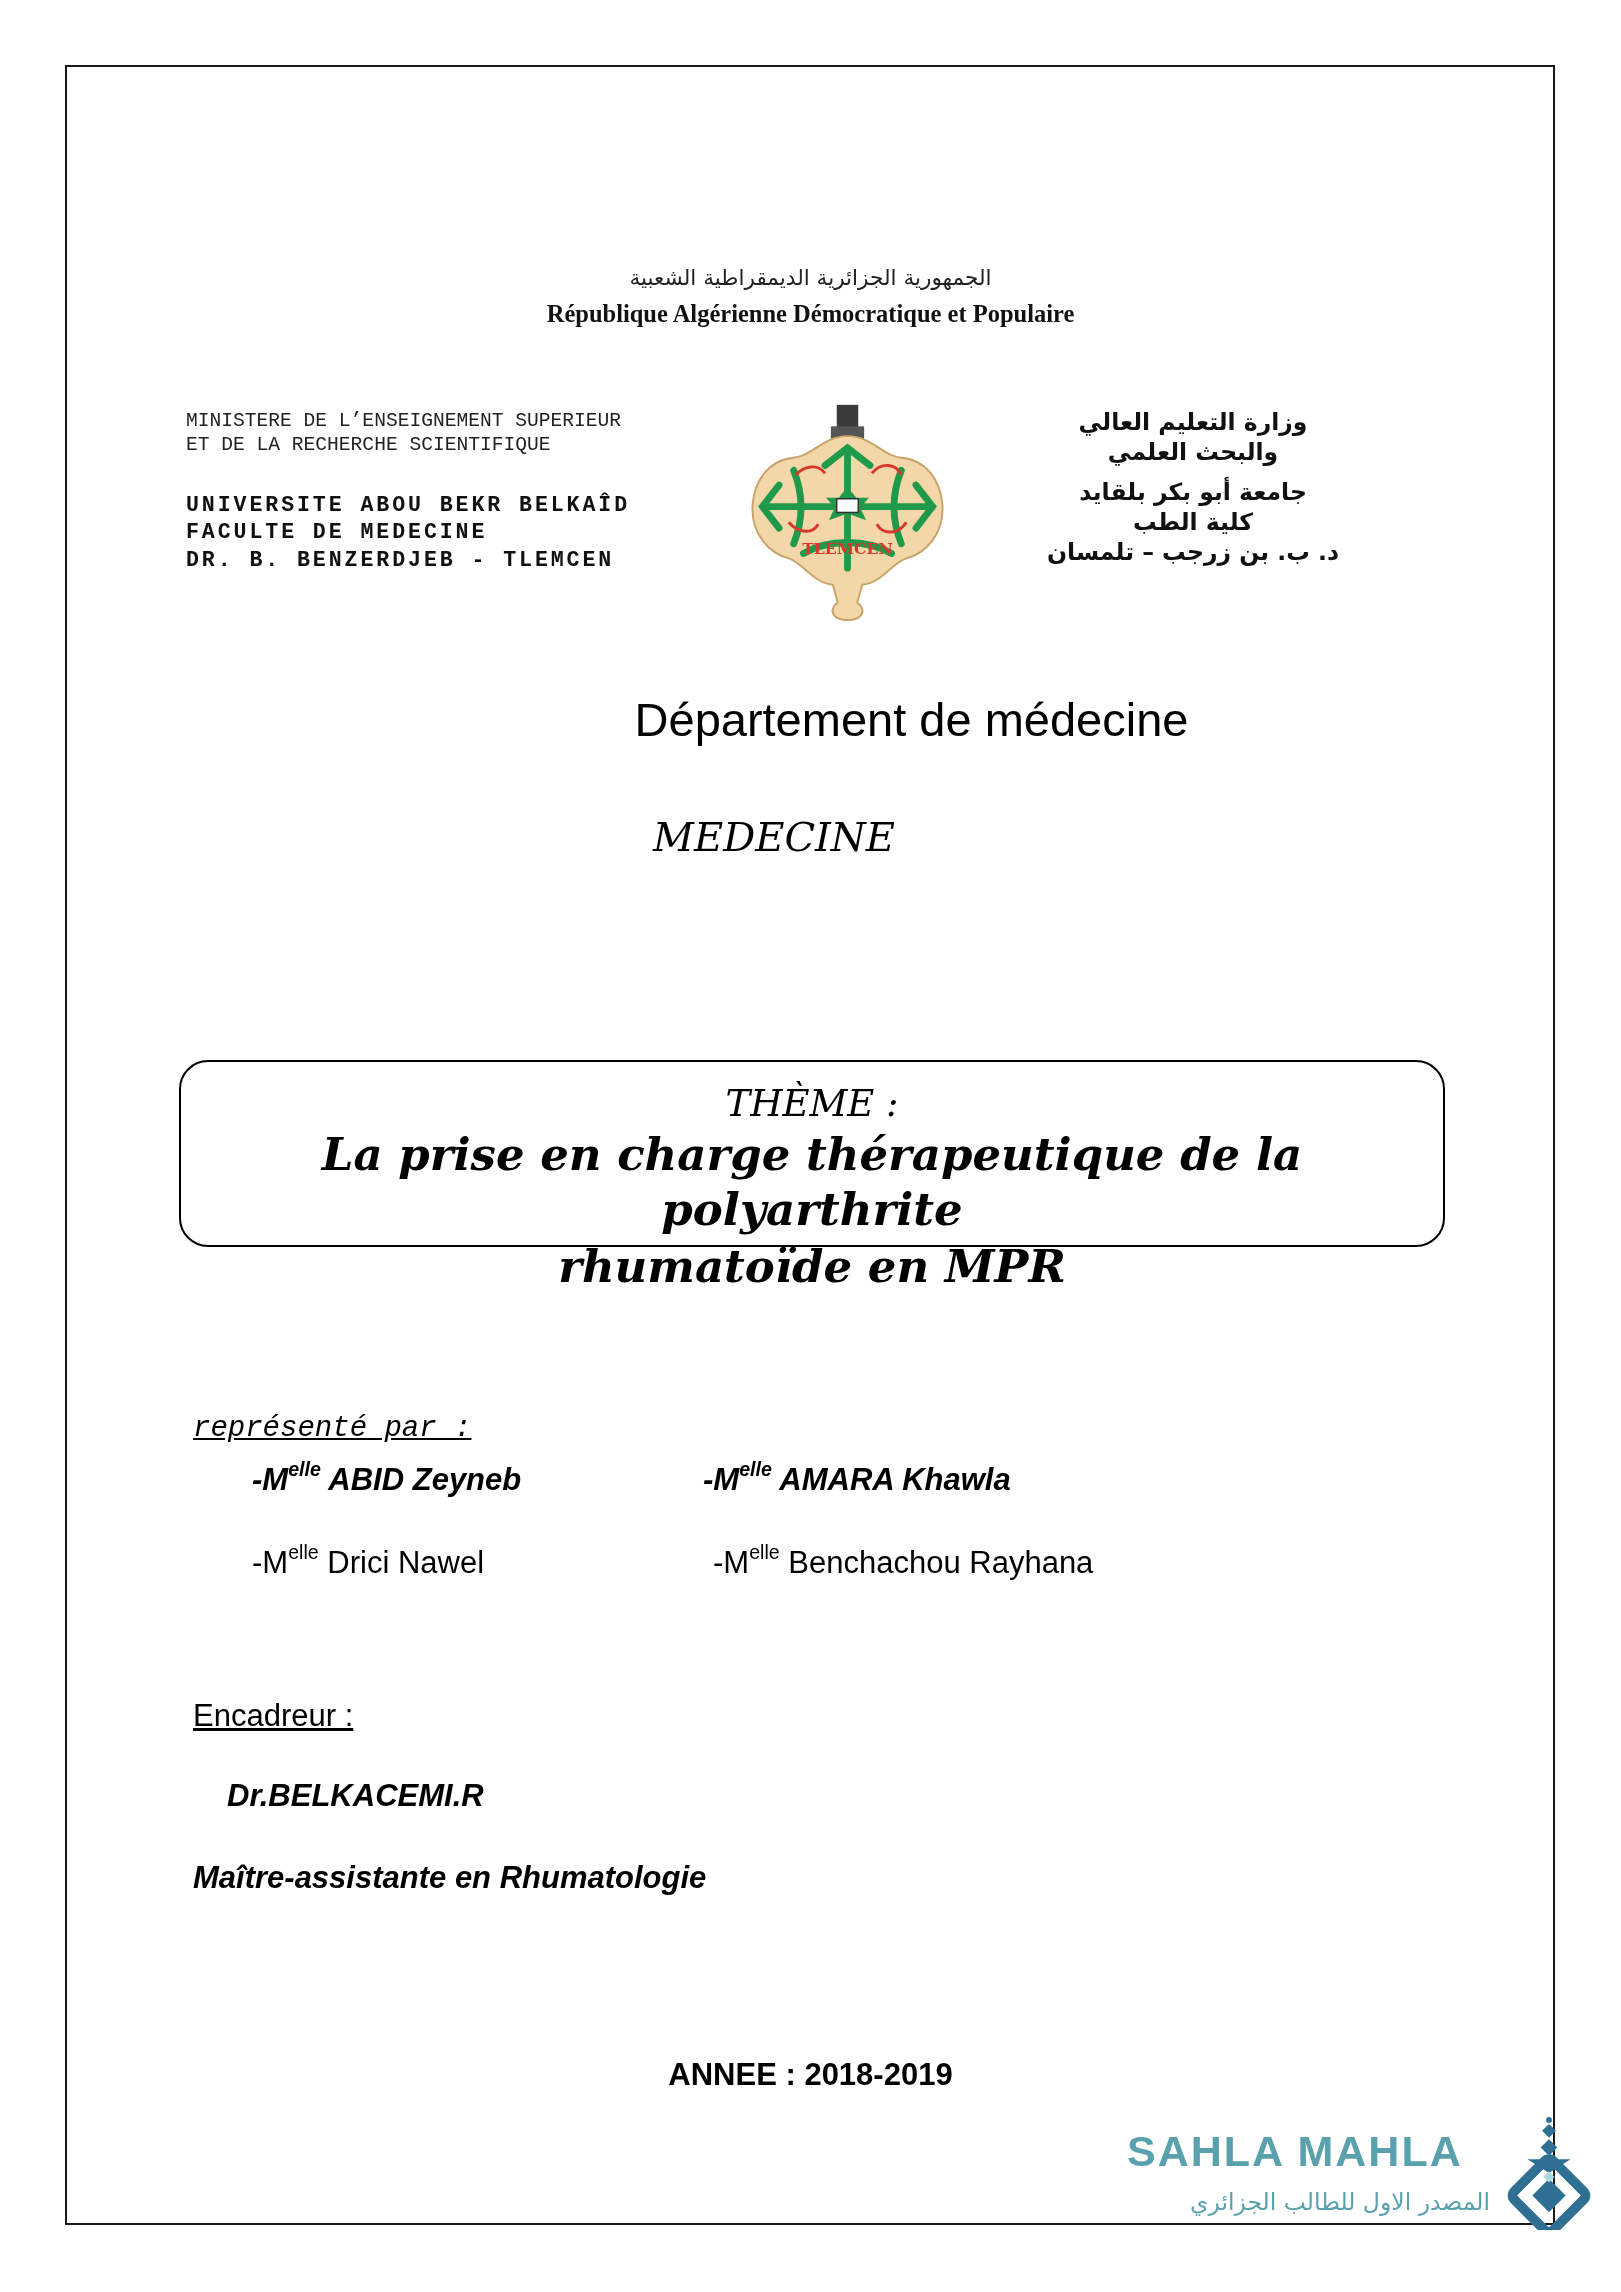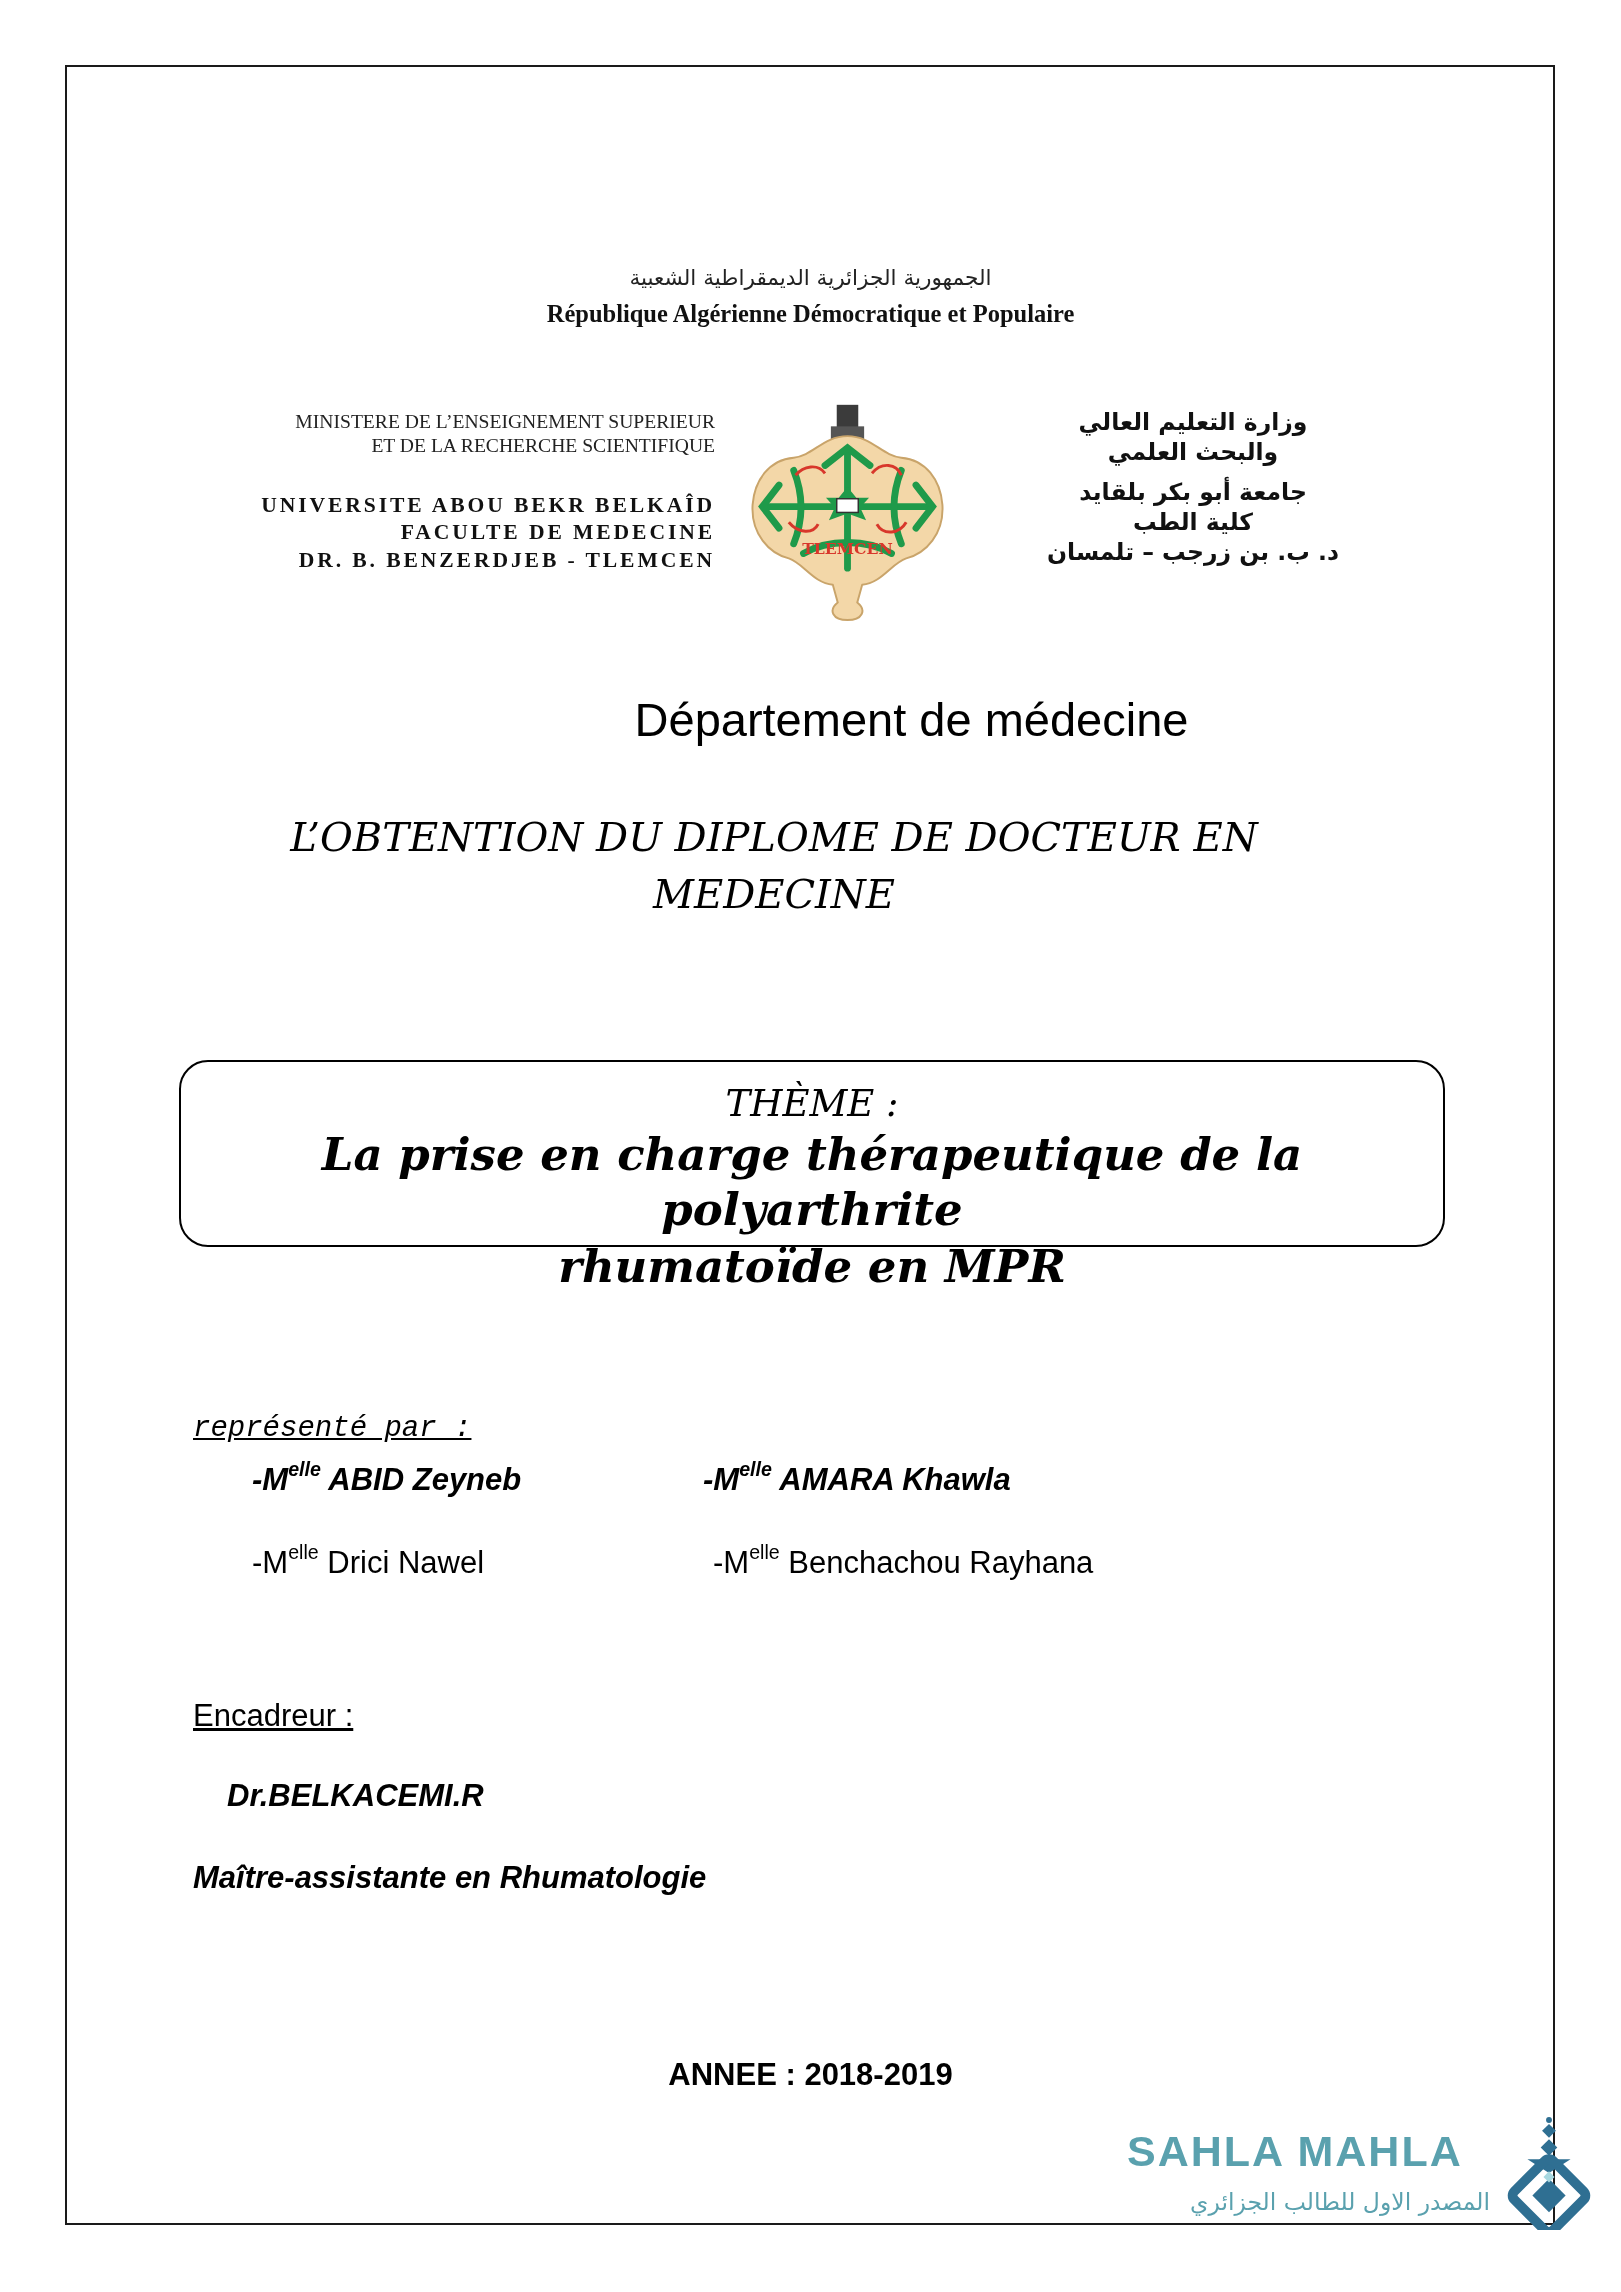--- a/index.html
+++ b/index.html
@@ -11,21 +11,21 @@
   .abs { position: absolute; }
   .serif { font-family: "Liberation Serif", "DejaVu Serif", serif; }
   .sans { font-family: "Liberation Sans", "DejaVu Sans", sans-serif; }
   .calli { font-family: "DejaVu Serif", "Liberation Serif", serif; font-style: italic; }
   .arabic { font-family: "DejaVu Sans", "Liberation Sans", sans-serif; direction: rtl; }
 
   
   .hdr-arabic { left: 0; width: 1621px; top: 265px; text-align: center; font-size: 21.6px; color: #222; }
   .hdr-republic { left: 0; width: 1621px; top: 300px; text-align: center; font-size: 24.5px; font-weight: bold; color: #111; }
 
-  .left-block { left: 186px; width: 529px; top: 410px; text-align: right; }
+  .left-block { left: 186px; width: 529px; top: 410px; text-align: left; font-family: Liberation Mono, monospace; }
   .ministry { font-size: 19.6px; line-height: 23.5px; color: #222; }
   .univ { margin-top: 35px; font-size: 21.6px; font-weight: bold; letter-spacing: 2.9px; line-height: 27.4px; color: #111; }
 
   .right-block { left: 987px; width: 412px; top: 407px; text-align: center; font-weight: bold; font-size: 23.5px; line-height: 30px; color: #111; }
   .right-block .gap { height: 9.8px; }
 
   .emblem { left: 735px; top: 397px; width: 225px; height: 225px; }
 
   .dept { left: 0; width: 1588px; padding-left: 235px; box-sizing: border-box; top: 692px; text-align: center; font-size: 47px; }
   .memoire { left: 186px; width: 1176px; top: 809px; text-align: center; font-size: 40px; line-height: 57px; letter-spacing: 0px; }
@@ -108,21 +108,20 @@
   <div>والبحث العلمي</div>
   <div class="gap"></div>
   <div>جامعة أبو بكر بلقايد</div>
   <div>كلية الطب</div>
   <div>د. ب. بن زرجب – تلمسان</div>
 </div>
 
 <div class="abs sans dept">Département de médecine</div>
 
 <div class="abs calli memoire">
-  <div>L’OBTENTION DU DIPLOME DE DOCTEUR EN</div>
   <div>MEDECINE</div>
 </div>
 
 <div class="abs calli theme-box">
   <div class="theme-label">THÈME :</div>
   <div class="theme-title">La prise en charge thérapeutique de la polyarthrite</div>
   <div class="theme-title">rhumatoïde en MPR</div>
 </div>
 
 <div class="abs sans rep-label">représenté par :</div>

